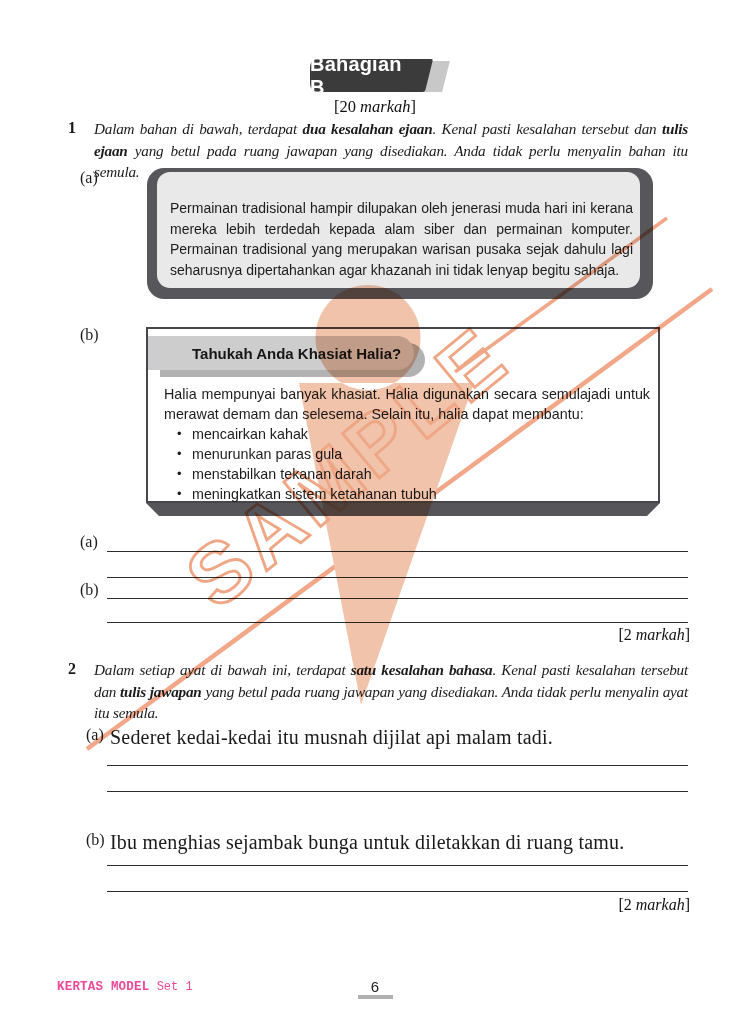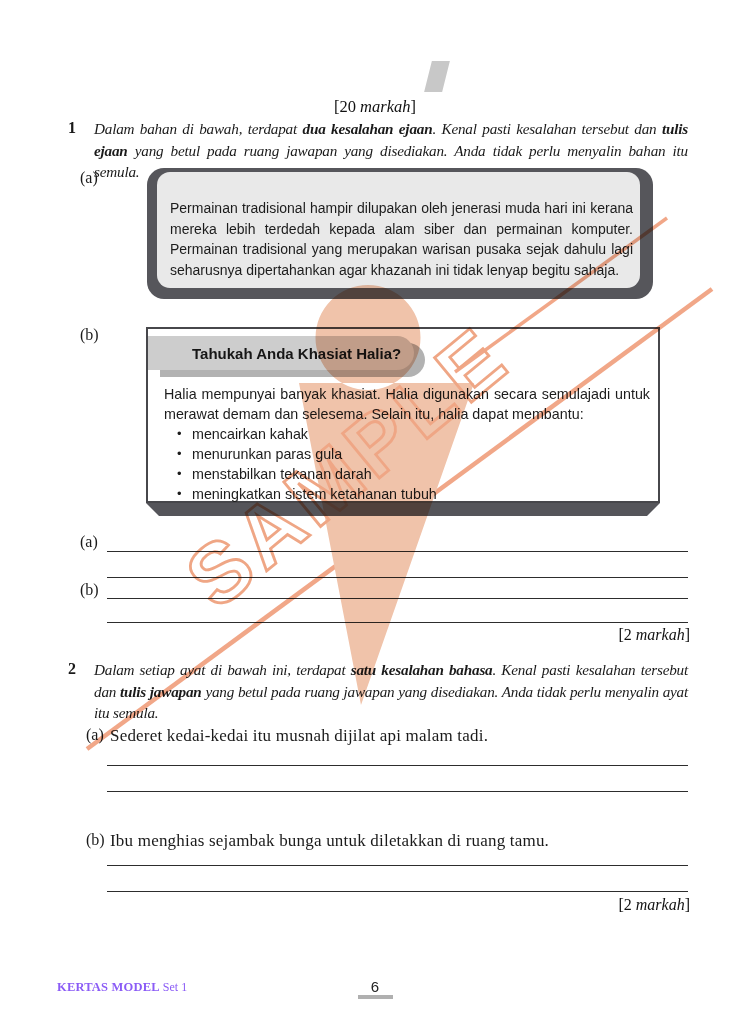--- a/index.html
+++ b/index.html
@@ -94,26 +94,26 @@
   .ansline{
     position:absolute;left:107px;width:581px;height:0;
     border-top:1.5px solid #2d2d2d;
   }
   .anslbl{position:absolute;left:80px;font-size:16px;}
   .marks-right{
     position:absolute;right:60px;text-align:right;font-size:16px;color:#111;
   }
   .marks-right .it{font-style:italic;}
 
-  .sentence{position:absolute;font-size:17px;letter-spacing:.2px;text-align:center;}
+  .sentence{position:absolute;font-size:20px;letter-spacing:.2px;text-align:center;}
 
   
   .footer-left{
     position:absolute;left:57px;top:980px;
-    font-family:Liberation Serif, serif;font-size:12px;color:#8b5cf6;
+    font-family:Liberation Mono, monospace;font-size:12px;color:#ec4899;
   }
   .footer-left b{font-size:12.5px;letter-spacing:.2px;}
   .footer-page{
     position:absolute;left:0;top:978px;width:750px;text-align:center;
     font-family:"Liberation Sans",sans-serif;font-size:15px;color:#222;
   }
   .footer-bar{
     position:absolute;left:358px;top:995px;width:35px;height:4px;background:#b0b0b0;
   }
 
@@ -127,20 +127,23 @@
     font-size:84px;letter-spacing:6px;
     fill:none;stroke:#efa685;stroke-width:2.8px;
   }
 </style>
 </head>
 <body>
 
 <div class="page">
 
   <div class="badge-accent"></div>
+  <div class="badge">
+    <span>Bahagian B</span>
+  </div>
   <div class="marks-header"><span>[20 </span><span class="it">markah</span><span>]</span></div>
 
   <span class="qnum" style="left:68px;top:119px;">1</span>
   <p class="qtext" style="top:118px;"><span>Dalam bahan di bawah, terdapat </span><b>dua kesalahan ejaan</b><span>. Kenal pasti kesalahan tersebut dan </span><b>tulis ejaan</b><span> yang betul pada ruang jawapan yang disediakan. Anda tidak perlu menyalin bahan itu semula.</span></p>
 
   <span class="sublabel" style="left:80px;top:169px;">(a)</span>
 
   <div class="boxa-shadow"></div>
   <div class="boxa">
     <p>Permainan tradisional hampir dilupakan oleh jenerasi muda hari ini kerana mereka lebih terdedah kepada alam siber dan permainan komputer. Permainan tradisional yang merupakan warisan pusaka sejak dahulu lagi seharusnya dipertahankan agar khazanah ini tidak lenyap begitu sahaja.</p>

